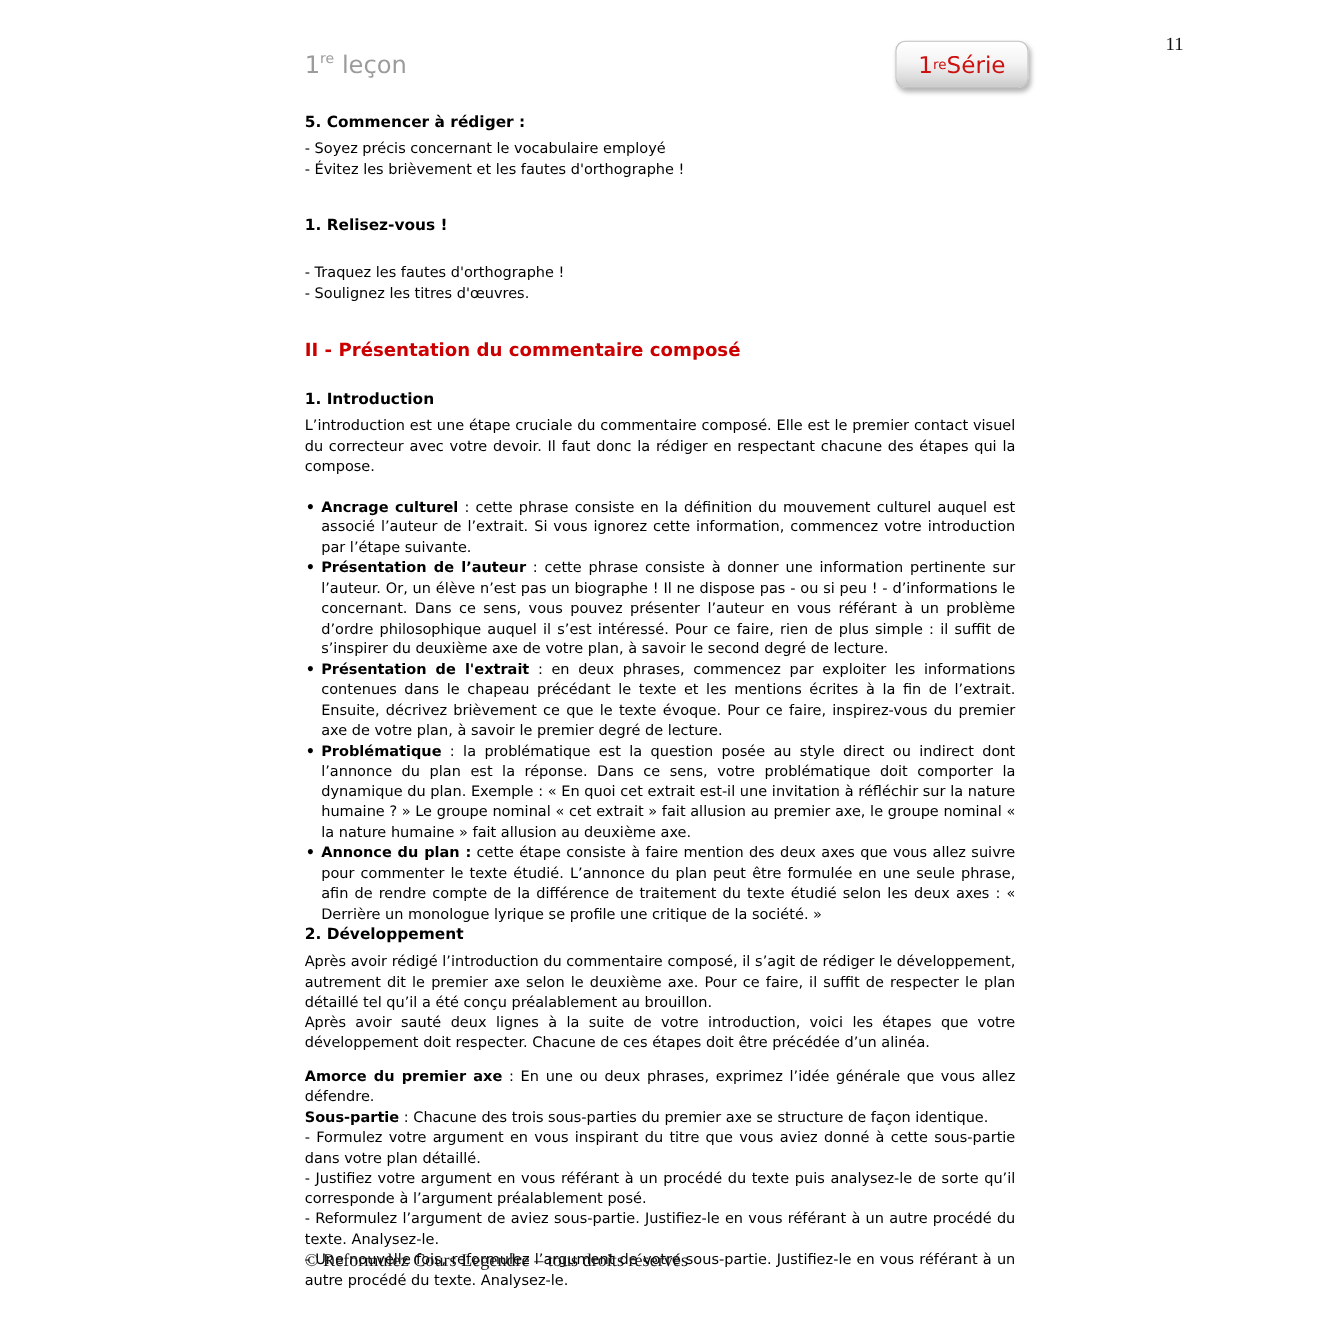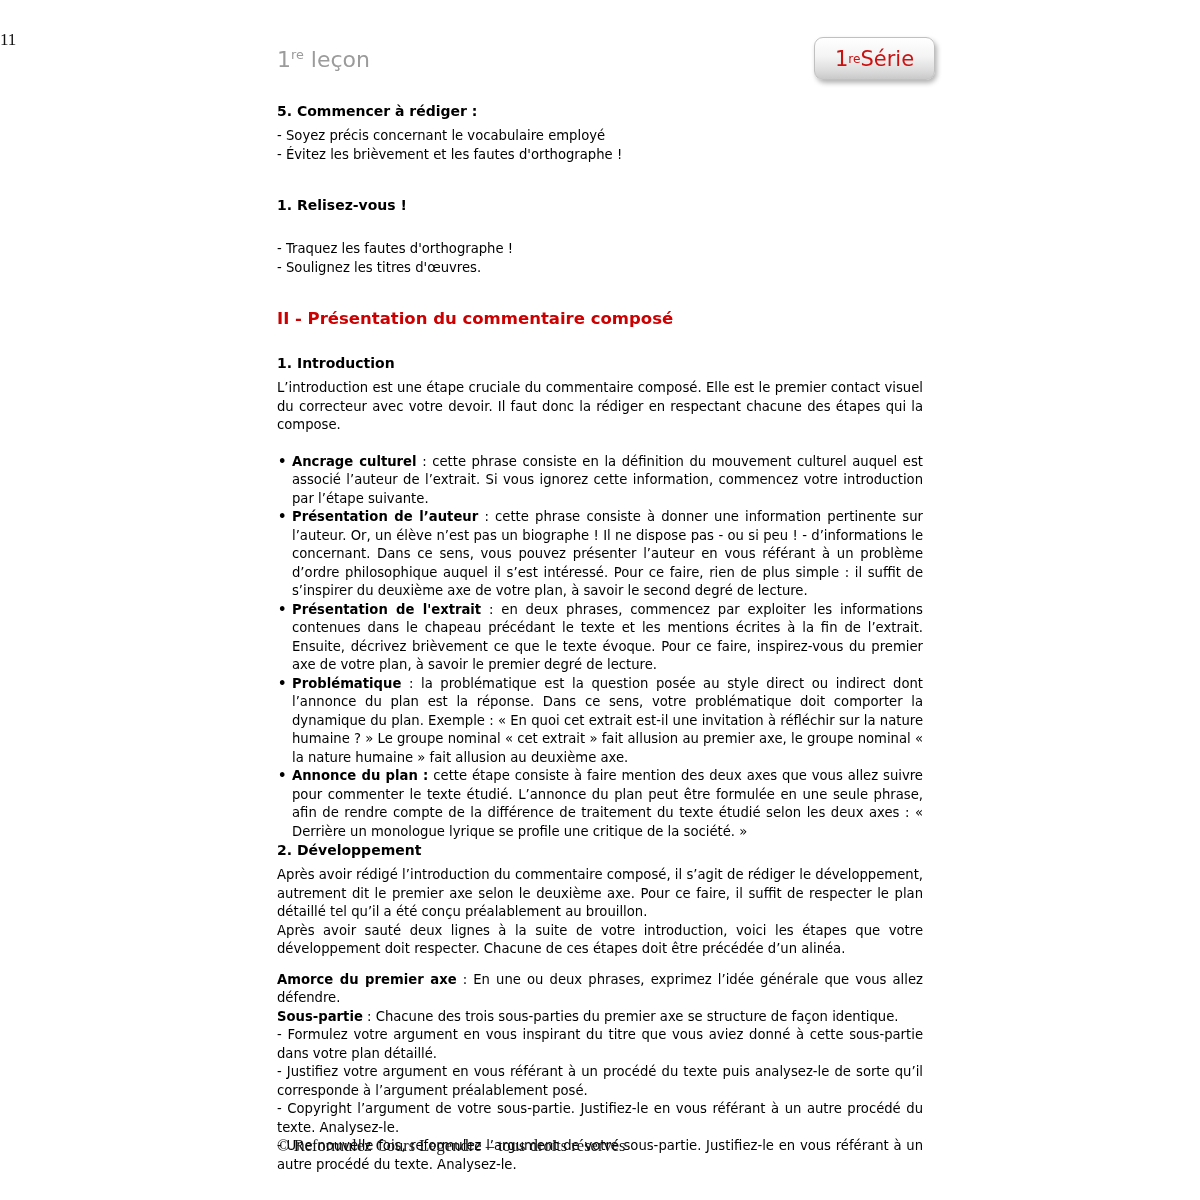--- a/index.html
+++ b/index.html
@@ -5,21 +5,21 @@
   * { margin:0; padding:0; box-sizing:border-box; }
   html,body { width:1200px; height:1200px; background:#ffffff; }
   body {
     position:relative;
     font-family:"DejaVu Sans", sans-serif;
     color:#000;
     overflow:hidden;
   }
   .page-number {
     position:absolute; top:30px; left:0; width:1076px;
-    text-align:left;
+    text-align:right;
     font-family:"Liberation Serif", serif;
     font-size:17px; color:#111;
   }
   .lesson-label {
     position:absolute; top:47px; left:277px;
     font-size:22px; color:#9b9b9b;
   }
   .lesson-label sup, .series-button sup { font-size:0.58em; vertical-align:super; line-height:0; }
   .series-button {
     position:absolute; top:37px; left:814px;
@@ -114,19 +114,19 @@
 
   <div class="sec-title" id="dev-title">2. Développement</div>
   <p class="para">Après avoir rédigé l’introduction du commentaire composé, il s’agit de rédiger le développement, autrement dit le premier axe selon le deuxième axe. Pour ce faire, il suffit de respecter le plan détaillé tel qu’il a été conçu préalablement au brouillon.</p>
   <p class="para0">Après avoir sauté deux lignes à la suite de votre introduction, voici les étapes que votre développement doit respecter. Chacune de ces étapes doit être précédée d’un alinéa.</p>
 
   <div class="amorce">
     <p><span class="b">Amorce du premier axe</span><span> : En une ou deux phrases, exprimez l’idée générale que vous allez défendre.</span></p>
     <p><span class="b">Sous-partie</span><span> : Chacune des trois sous-parties du premier axe se structure de façon identique.</span></p>
     <p>- Formulez votre argument en vous inspirant du titre que vous aviez donné à cette sous-partie dans votre plan détaillé.</p>
     <p>- Justifiez votre argument en vous référant à un procédé du texte puis analysez-le de sorte qu’il corresponde à l’argument préalablement posé.</p>
-    <p>- Copyright l’argument de votre sous-partie. Justifiez-le en vous référant à un autre procédé du texte. Analysez-le.</p>
+    <p>- Reformulez l’argument de aviez sous-partie. Justifiez-le en vous référant à un autre procédé du texte. Analysez-le.</p>
     <p>- Une nouvelle fois, reformulez l’argument de votre sous-partie. Justifiez-le en vous référant à un autre procédé du texte. Analysez-le.</p>
   </div>
 
 </div>
 
 <div class="footer">© Reformulez Cours Legendre – tous droits réservés</div>
 
 </body></html>

